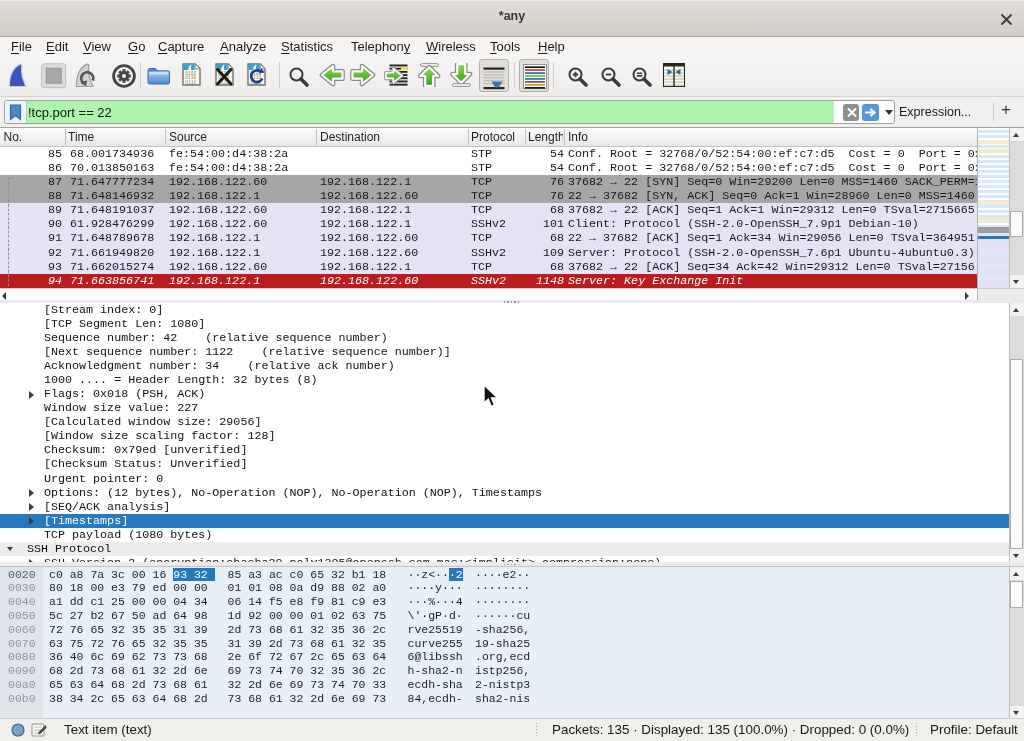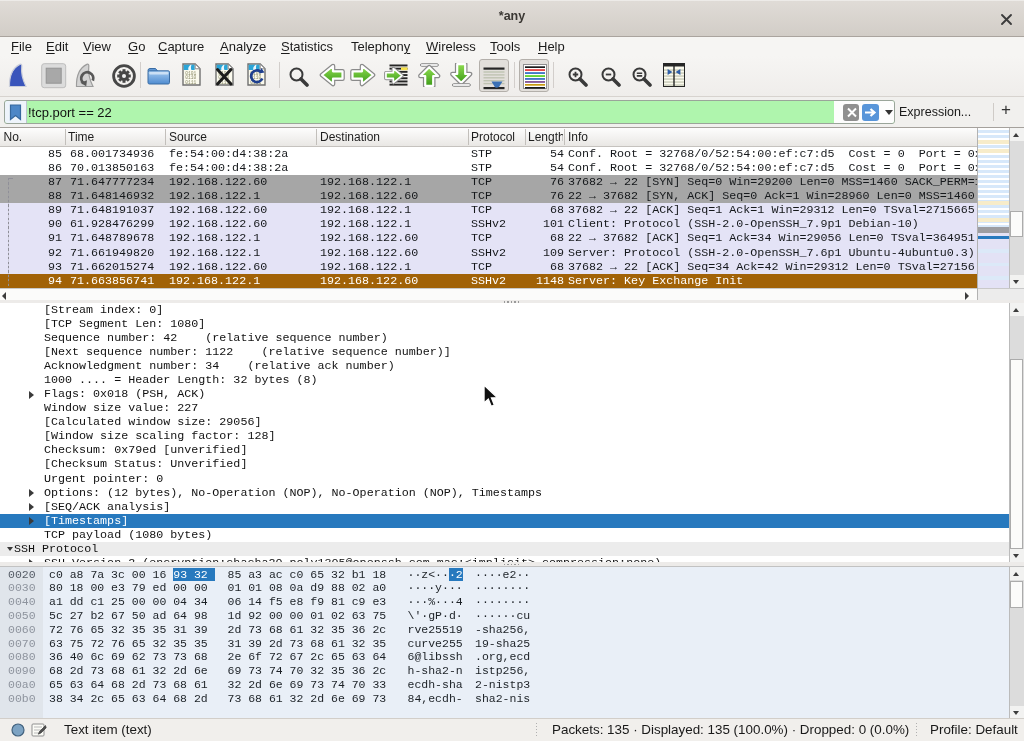--- a/index.html
+++ b/index.html
@@ -34,21 +34,21 @@
 #phead span{position:absolute;top:1.5px;}
 .hsep{position:absolute;top:1px;width:1px;height:16px;background:#c2bfbb;}
 .prow{position:absolute;left:0;width:977px;height:14.55px;line-height:14.2px;background:#fff;font-family:"Liberation Mono",monospace;font-size:11.7px;color:#15181b;white-space:pre;overflow:hidden;}
 .prow span{position:absolute;}
 .pc0{left:0;width:62px;text-align:right;}
 .pc1{left:70px;}.pc2{left:169px;}.pc3{left:320px;}.pc4{left:471px;}
 .pc5{left:500px;width:64px;text-align:right;}
 .pc6{left:568px;width:409px;overflow:hidden;}
 .rlav{background:#e4e3f6;}
 .rgray{background:#a6a6a6;}
-.rsel{background:#a16207;color:#fff;}
+.rsel{background:#b91c1c;color:#fff;font-style:italic;}
 
 #minimap{left:977px;top:0;width:31px;height:173px;background:#fff;border-left:1px solid #b2b2b2;overflow:hidden;}
 
 .sbv{position:absolute;width:14px;background:#dcdcdc;border-left:1px solid #bbb;}
 .sbbtn{position:absolute;left:0;width:14px;height:13px;background:#f2f2f1;}
 .sbtri-u{position:absolute;left:3.2px;top:4.5px;width:0;height:0;border-left:3.8px solid transparent;border-right:3.8px solid transparent;border-bottom:4.5px solid #3c3c3c;}
 .sbtri-d{position:absolute;left:3.2px;top:4.5px;width:0;height:0;border-left:3.8px solid transparent;border-right:3.8px solid transparent;border-top:4.5px solid #3c3c3c;}
 .sbh{position:absolute;left:0;width:13px;background:#fbfbfa;border:1px solid #ababab;box-sizing:border-box;}
 
 #phscroll{left:0;top:160px;width:977px;height:13px;background:#fbfbfa;border-top:1px solid #c9c9c9;}
@@ -422,21 +422,21 @@
     <div class="drow " style="top:98.22px"><span class="abs" style="left:44px">Window size value: 227</span></div>
     <div class="drow " style="top:112.28px"><span class="abs" style="left:44px">[Calculated window size: 29056]</span></div>
     <div class="drow " style="top:126.34px"><span class="abs" style="left:44px">[Window size scaling factor: 128]</span></div>
     <div class="drow " style="top:140.40px"><span class="abs" style="left:44px">Checksum: 0x79ed [unverified]</span></div>
     <div class="drow " style="top:154.46px"><span class="abs" style="left:44px">[Checksum Status: Unverified]</span></div>
     <div class="drow " style="top:168.52px"><span class="abs" style="left:44px">Urgent pointer: 0</span></div>
     <div class="drow " style="top:182.58px"><div class="dtri" style="left:28.5px"></div><span class="abs" style="left:44px">Options: (12 bytes), No-Operation (NOP), No-Operation (NOP), Timestamps</span></div>
     <div class="drow " style="top:196.64px"><div class="dtri" style="left:28.5px"></div><span class="abs" style="left:44px">[SEQ/ACK analysis]</span></div>
     <div class="drow dsel" style="top:210.70px"><div class="dtri" style="left:28.5px"></div><span class="abs" style="left:44px">[Timestamps]</span></div>
     <div class="drow " style="top:224.76px"><span class="abs" style="left:44px">TCP payload (1080 bytes)</span></div>
-    <div class="drow dgray" style="top:238.82px"><div class="dtrid" style="left:7px"></div><span class="abs" style="left:14px">SSH Protocol</span></div>
+    <div class="drow dgray" style="top:238.82px"><div class="dtrid" style="left:7px"></div><span class="abs" style="left:27px">SSH Protocol</span></div>
     <div class="drow " style="top:252.88px"><div class="dtri" style="left:28.5px"></div><span class="abs" style="left:44px">SSH Version 2 (encryption:chacha20-poly1305@openssh.com mac:&lt;implicit&gt; compression:none)</span></div>
       <div class="sbv abs" style="left:1009px;top:0;height:259px;">
       <div class="sbbtn" style="top:0;">
           <div class="sbtri-u"></div>
         </div>
       <div class="sbh" style="top:56px;height:190px;"></div>
       <div class="sbbtn" style="top:246px;">
           <div class="sbtri-d"></div>
         </div>
     </div>

